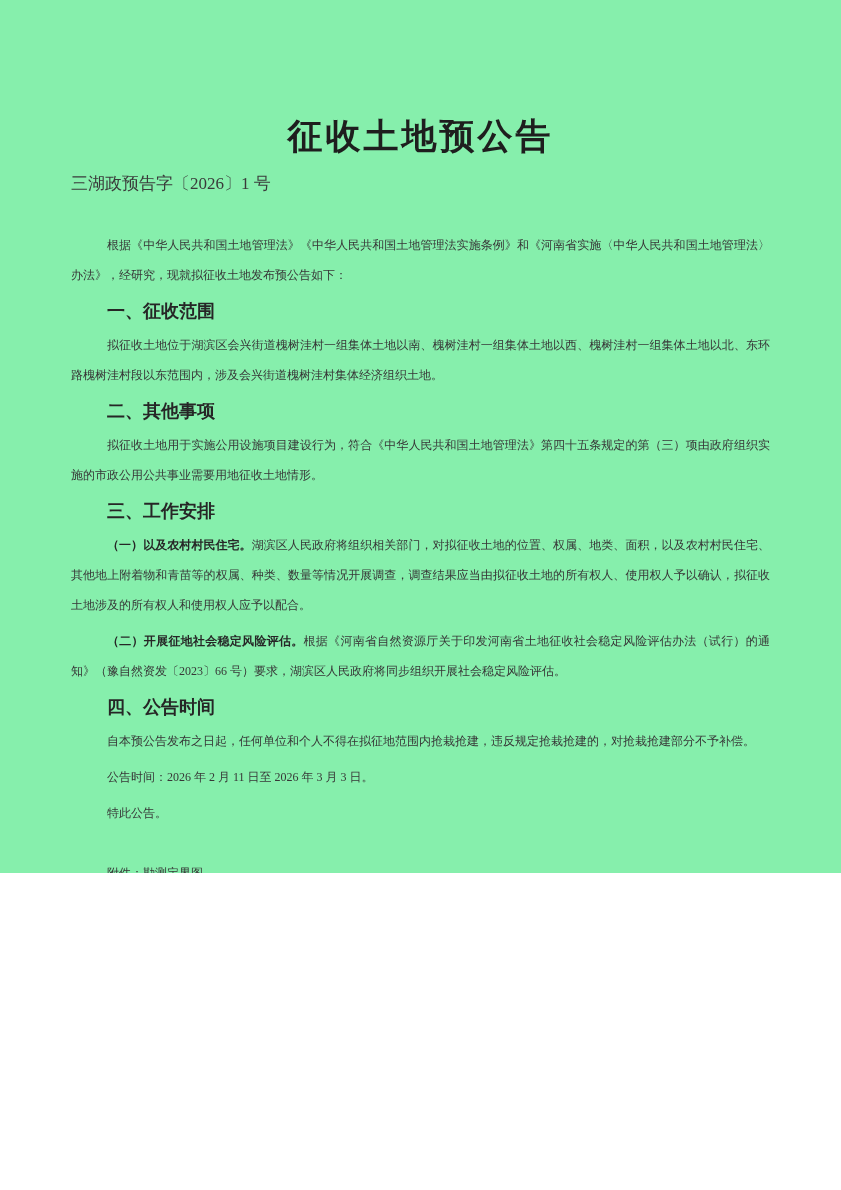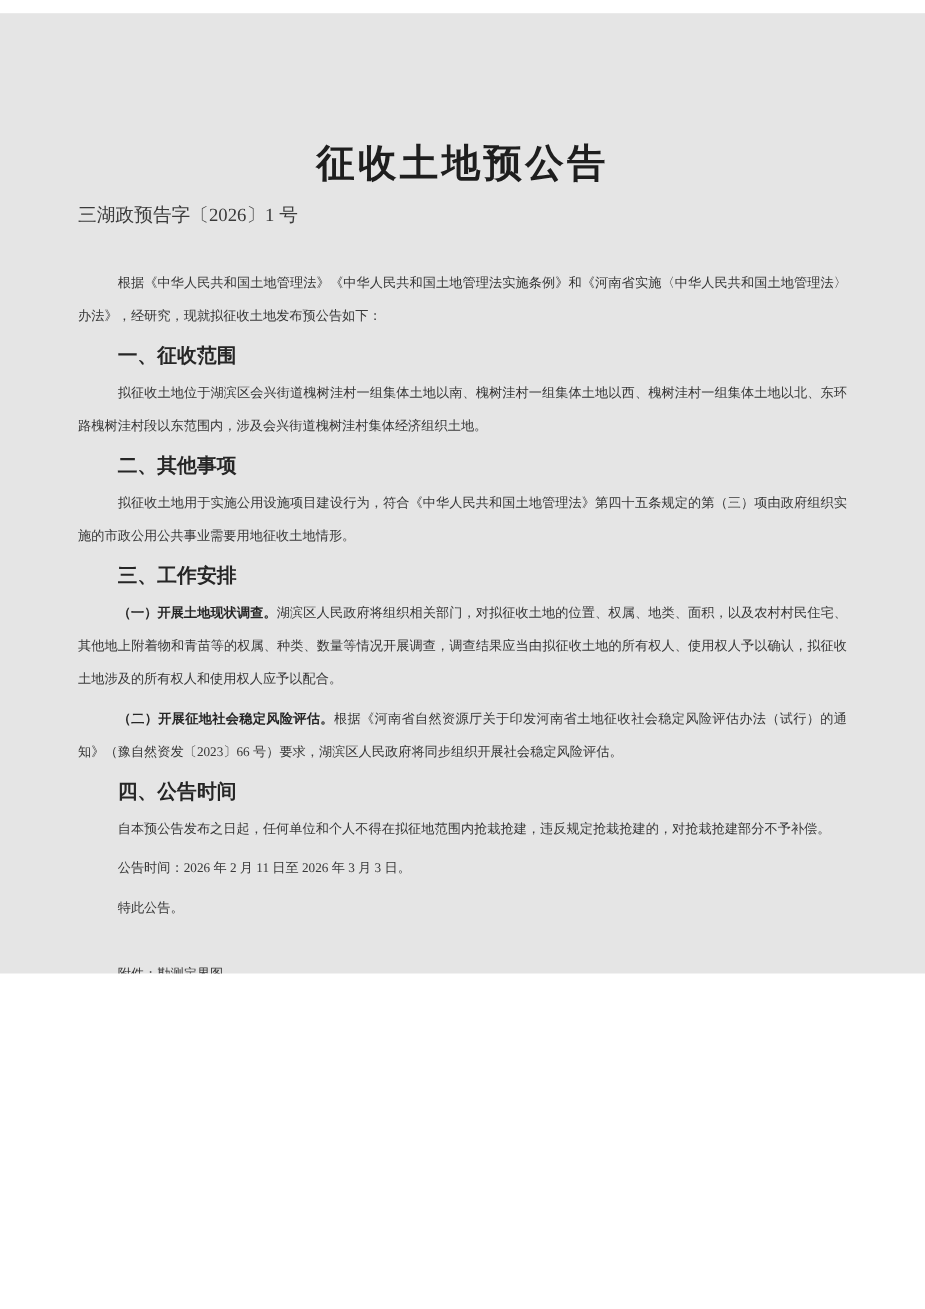--- a/index.html
+++ b/index.html
@@ -1,20 +1,20 @@
 <!DOCTYPE html>
 <html lang="zh"><head>
 <meta charset="utf-8">
 <style>
   html,body{margin:0;padding:0;background:#ffffff;}
   .page{
     position:relative;
     width:841px;height:873px;
-    margin:12px auto;
-    background:#e5e5e5;
+    margin:0 auto;
+    background:#86efac;
     overflow:hidden;
     font-family:"Liberation Serif","DejaVu Serif",serif;
     color:#333;
   }
   .content{padding:116px 71px 0 71px;}
   .doc-title{
     margin:0 0 14px 0;
     text-align:center;
     font-family:"Liberation Serif","DejaVu Serif",serif;
     font-weight:bold;
@@ -98,21 +98,21 @@
     <div class="body-text">
       <p>根据《中华人民共和国土地管理法》《中华人民共和国土地管理法实施条例》和《河南省实施〈中华人民共和国土地管理法〉办法》，经研究，现就拟征收土地发布预公告如下：</p>
 
       <h2 class="section-heading">一、征收范围</h2>
       <p>拟征收土地位于湖滨区会兴街道槐树洼村一组集体土地以南、槐树洼村一组集体土地以西、槐树洼村一组集体土地以北、东环路槐树洼村段以东范围内，涉及会兴街道槐树洼村集体经济组织土地。</p>
 
       <h2 class="section-heading">二、其他事项</h2>
       <p>拟征收土地用于实施公用设施项目建设行为，符合《中华人民共和国土地管理法》第四十五条规定的第（三）项由政府组织实施的市政公用公共事业需要用地征收土地情形。</p>
 
       <h2 class="section-heading">三、工作安排</h2>
-      <p><span class="lead">（一）开展土地现状调查。</span><span>湖滨区人民政府将组织相关部门，对拟征收土地的位置、权属、地类、面积，以及农村村民住宅、其他地上附着物和青苗等的权属、种类、数量等情况开展调查，调查结果应当由拟征收土地的所有权人、使用权人予以确认，拟征收土地涉及的所有权人和使用权人应予以配合。</span></p>
+      <p><span class="lead">（一）以及农村村民住宅。</span><span>湖滨区人民政府将组织相关部门，对拟征收土地的位置、权属、地类、面积，以及农村村民住宅、其他地上附着物和青苗等的权属、种类、数量等情况开展调查，调查结果应当由拟征收土地的所有权人、使用权人予以确认，拟征收土地涉及的所有权人和使用权人应予以配合。</span></p>
       <p><span class="lead">（二）开展征地社会稳定风险评估。</span><span>根据《河南省自然资源厅关于印发河南省土地征收社会稳定风险评估办法（试行）的通知》（豫自然资发〔2023〕66 号）要求，湖滨区人民政府将同步组织开展社会稳定风险评估。</span></p>
 
       <h2 class="section-heading">四、公告时间</h2>
       <p>自本预公告发布之日起，任何单位和个人不得在拟征地范围内抢栽抢建，违反规定抢栽抢建的，对抢栽抢建部分不予补偿。</p>
 
       <p class="closing-line">公告时间：2026 年 2 月 11 日至 2026 年 3 月 3 日。</p>
       <p class="closing-line">特此公告。</p>
 
       <p class="attachment-line">附件：勘测定界图</p>
     </div>

